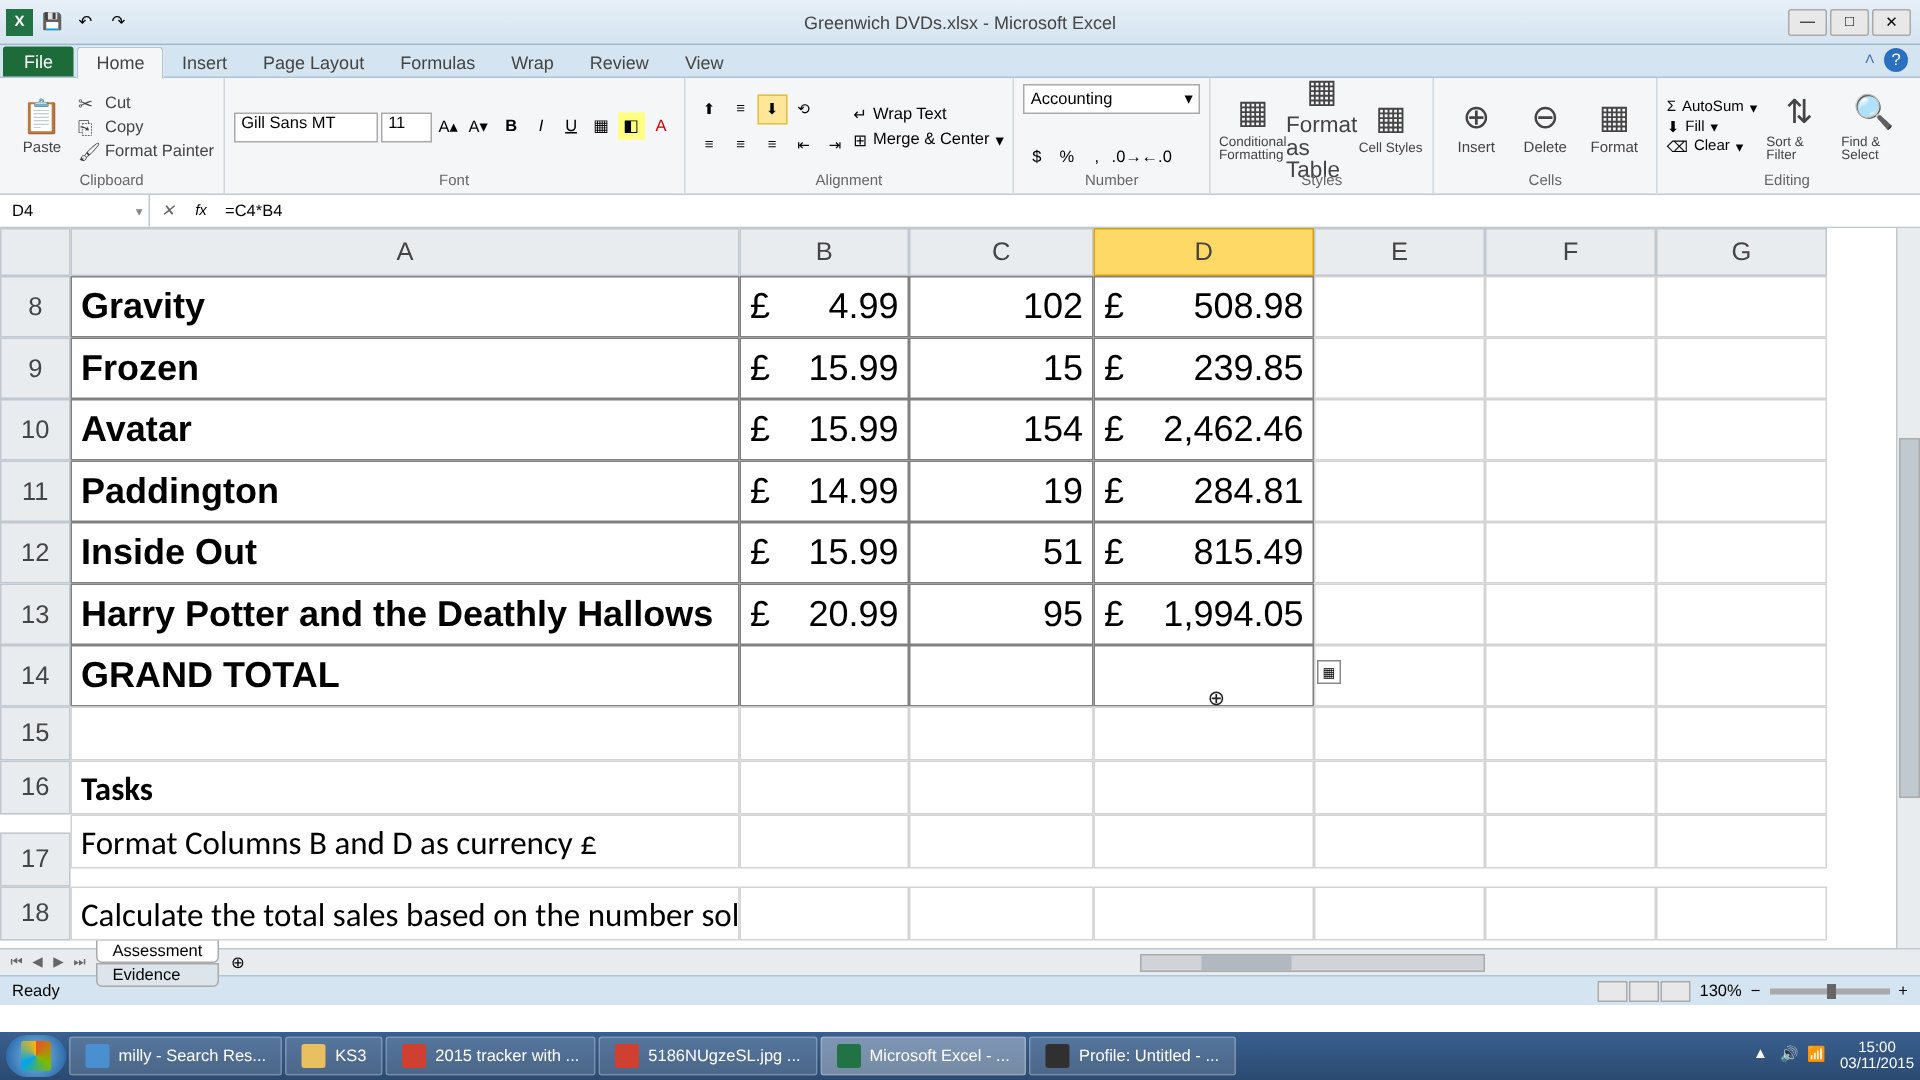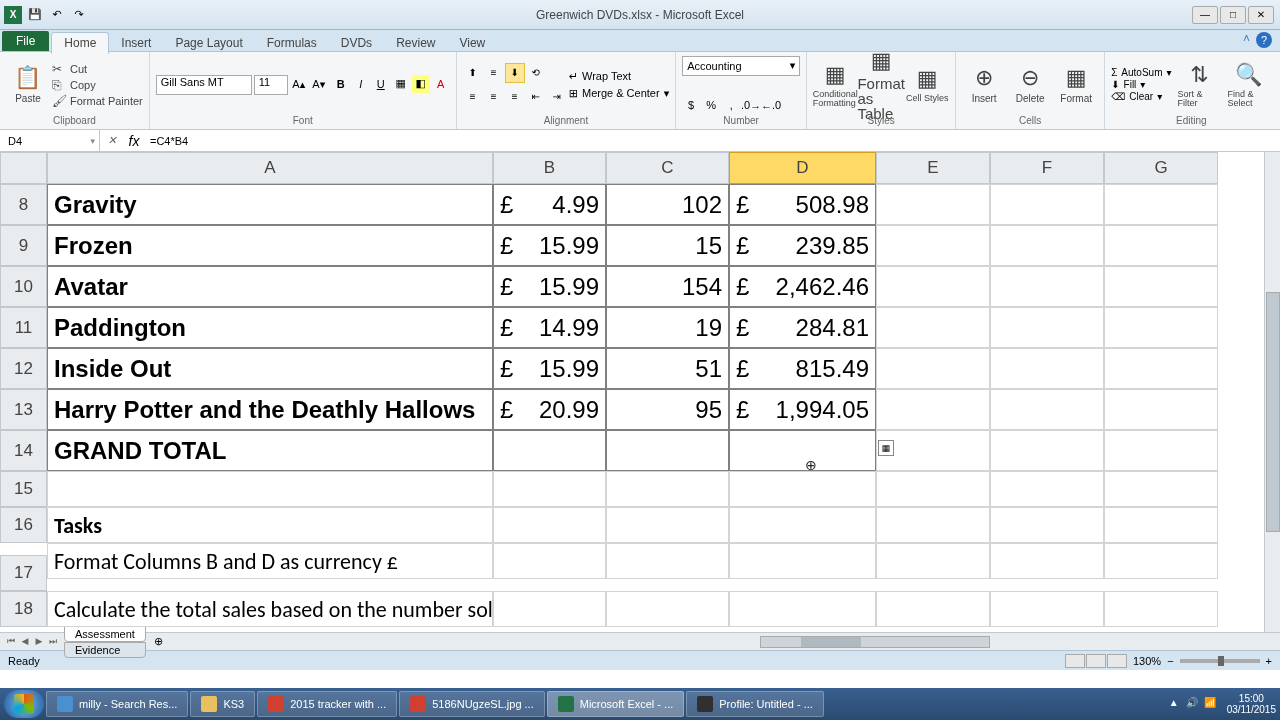--- a/index.html
+++ b/index.html
@@ -55,21 +55,21 @@
 .cells-controls { display: flex; gap: 2px; }
 .edit-controls { display: flex; gap: 6px; align-items: center; }
 .edit-col { display: flex; flex-direction: column; gap: 1px; font-size: 10px; }
 
 
 .formula-row { height: 22px; display: flex; border-bottom: 1px solid #c0c8d0; background: #eef2f6; }
 .name-box { width: 100px; border-right: 1px solid #c0c8d0; display: flex; align-items: center; padding: 0 40px 0 8px; font-size: 11px; background: #fff; position: relative; }
 .name-box::after { content: '▾'; position: absolute; right: 4px; font-size: 9px; color: #888; }
 .fx-area { display: flex; align-items: center; flex: 1; background: #fff; }
 .fx-btn { width: 24px; text-align: center; font-size: 11px; font-style: italic; color: #666; }
-.fx-label { width: 20px; text-align: center; font-style: italic; font-size: 14px; }
+.fx-label { width: 20px; text-align: center; font-style: italic; font-size: 10px; }
 .formula-input { flex: 1; padding: 0 6px; font-size: 11px; }
 
 
 .sheet-wrap { position: relative; height: 480px; overflow: hidden; }
 .grid { position: absolute; left: 0; top: 0; }
 .col-headers { display: flex; position: sticky; top: 0; }
 .corner { width: 47px; height: 32px; background: #e8ecef; border: 1px solid #c0c8d0; }
 .col-h { height: 32px; border: 1px solid #c0c8d0; background: #e8ecef; display: flex; align-items: center; justify-content: center; font-size: 17px; color: #444; }
 .col-h.sel { background: #ffd966; border-color: #d4a016; }
 .row { display: flex; }
@@ -136,21 +136,21 @@
   <div class="title">Greenwich DVDs.xlsx - Microsoft Excel</div>
   <div class="window-controls">
     <div class="win-btn">—</div>
     <div class="win-btn">□</div>
     <div class="win-btn">✕</div>
   </div>
 </div>
 
 <div class="tabs">
   <div class="file-tab">File</div>
-  <div id="tab-container"><span class="tab active">Home</span><span class="tab">Insert</span><span class="tab">Page Layout</span><span class="tab">Formulas</span><span class="tab">DVDs</span><span class="tab">Review</span><span class="tab">View</span></div>
+  <div id="tab-container"><span class="tab active">Home</span><span class="tab">Insert</span><span class="tab">Page Layout</span><span class="tab">Formulas</span><span class="tab">Wrap</span><span class="tab">Review</span><span class="tab">View</span></div>
 </div>
 <div class="ribbon-corner">
   <span>˄</span>
   <span style="background:#2a6fc0;color:#fff;border-radius:50%;width:16px;height:16px;display:inline-flex;align-items:center;justify-content:center;font-size:11px;">?</span>
 </div>
 
 <div class="ribbon">
   <div class="ribbon-group">
     <div class="group-content">
       <div class="big-btn">

